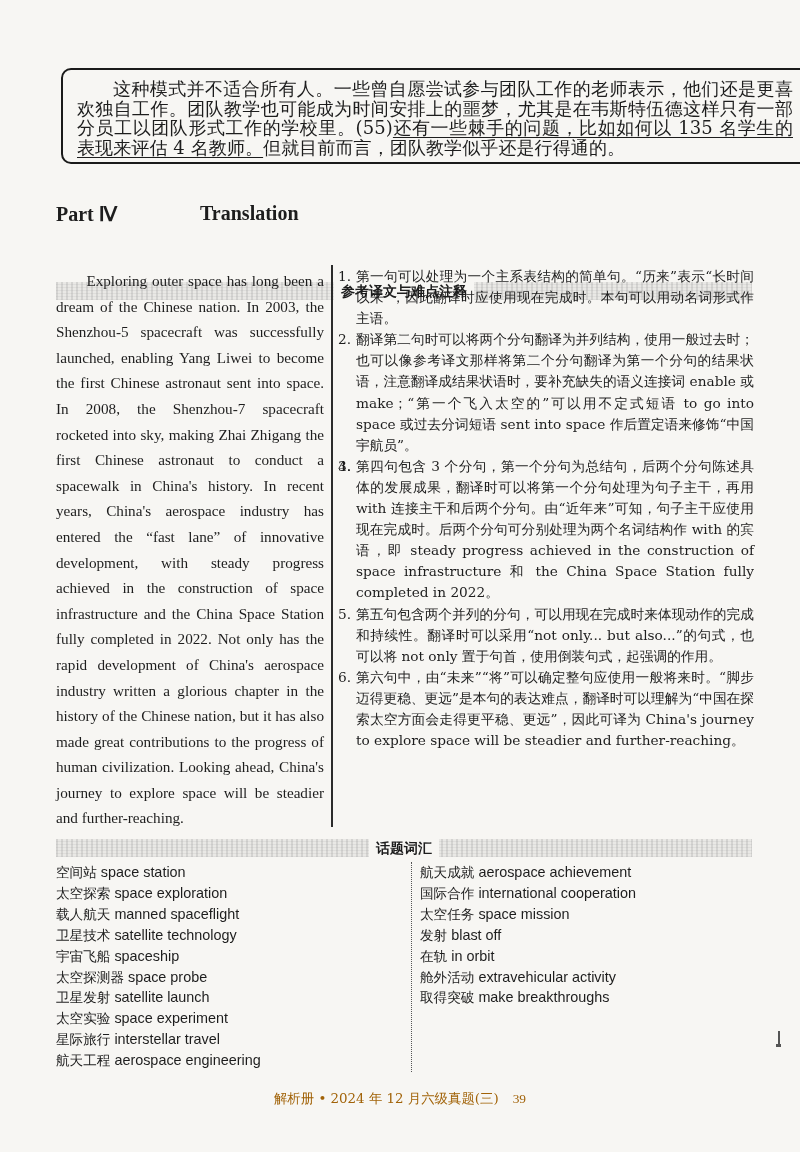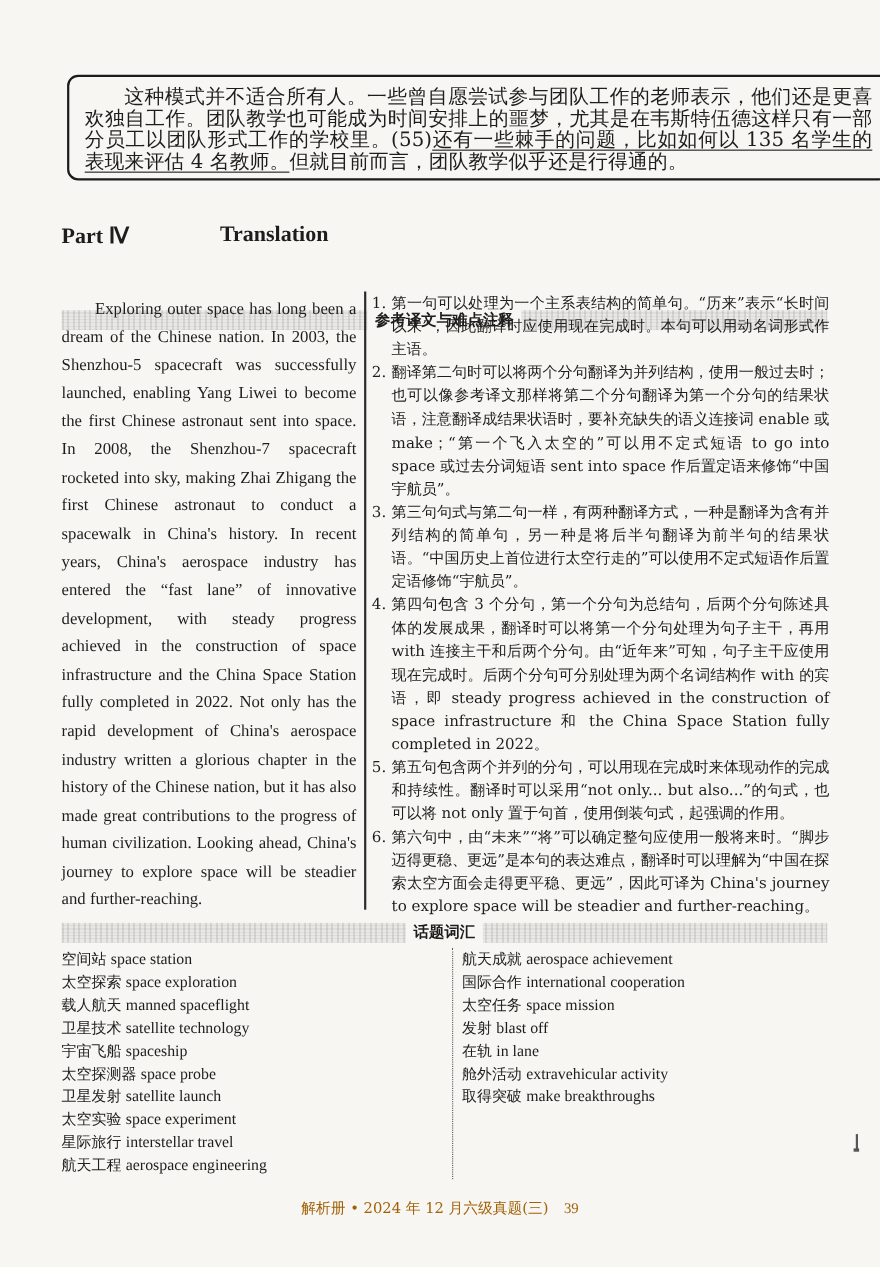--- a/index.html
+++ b/index.html
@@ -63,21 +63,21 @@
   .note .num { position: absolute; left: 0; top: 0; }
 
   
   .vocab-col {
     position: absolute; top: 862px; font-size: 13.6px; line-height: 20.9px;
   }
   .vocab-left { left: 56px; width: 300px; }
   .vocab-right { left: 420px; width: 330px; }
   .vocab-item { white-space: nowrap; }
   .vocab-item .zh { margin-right: 4px; }
-  .vocab-item .term { font-family: Liberation Serif, serif; font-size: 14.4px; }
+  .vocab-item .term { font-family: Liberation Sans, sans-serif; font-size: 14.4px; }
   .vocab-divider {
     position: absolute; left: 411px; top: 862px; height: 210px; width: 0;
     border-left: 1.5px dotted #555;
   }
 
   
   .footer {
     position: absolute; left: 0; width: 800px; top: 1090px; text-align: center;
     font-size: 13.4px; color: #a16207;
   }
@@ -118,21 +118,20 @@
     <div class="note">
       <span class="num">1.</span>
       <span>第一句可以处理为一个主系表结构的简单句。“历来”表示“长时间以来”，因此翻译时应使用现在完成时。本句可以用动名词形式作主语。</span>
     </div>
     <div class="note">
       <span class="num">2.</span>
       <span>翻译第二句时可以将两个分句翻译为并列结构，使用一般过去时；也可以像参考译文那样将第二个分句翻译为第一个分句的结果状语，注意翻译成结果状语时，要补充缺失的语义连接词 enable 或 make；“第一个飞入太空的”可以用不定式短语 to go into space 或过去分词短语 sent into space 作后置定语来修饰“中国宇航员”。</span>
     </div>
     <div class="note">
       <span class="num">3.</span>
-      <span>第三句句式与第二句一样，有两种翻译方式，一种是翻译为含有并列结构的简单句，另一种是将后半句翻译为前半句的结果状语。“中国历史上首位进行太空行走的”可以使用不定式短语作后置定语修饰“宇航员”。</span>
     </div>
     <div class="note">
       <span class="num">4.</span>
       <span>第四句包含 3 个分句，第一个分句为总结句，后两个分句陈述具体的发展成果，翻译时可以将第一个分句处理为句子主干，再用 with 连接主干和后两个分句。由“近年来”可知，句子主干应使用现在完成时。后两个分句可分别处理为两个名词结构作 with 的宾语，即 steady progress achieved in the construction of space infrastructure 和 the China Space Station fully completed in 2022。</span>
     </div>
     <div class="note">
       <span class="num">5.</span>
       <span>第五句包含两个并列的分句，可以用现在完成时来体现动作的完成和持续性。翻译时可以采用“not only... but also...”的句式，也可以将 not only 置于句首，使用倒装句式，起强调的作用。</span>
     </div>
     <div class="note">
@@ -158,21 +157,21 @@
     <div class="vocab-item"><span class="zh">航天工程</span><span class="term">aerospace engineering</span></div>
   </div>
 
   <div class="vocab-divider"></div>
 
   <div class="vocab-col vocab-right">
     <div class="vocab-item"><span class="zh">航天成就</span><span class="term">aerospace achievement</span></div>
     <div class="vocab-item"><span class="zh">国际合作</span><span class="term">international cooperation</span></div>
     <div class="vocab-item"><span class="zh">太空任务</span><span class="term">space mission</span></div>
     <div class="vocab-item"><span class="zh">发射</span><span class="term">blast off</span></div>
-    <div class="vocab-item"><span class="zh">在轨</span><span class="term">in lane</span></div>
+    <div class="vocab-item"><span class="zh">在轨</span><span class="term">in orbit</span></div>
     <div class="vocab-item"><span class="zh">舱外活动</span><span class="term">extravehicular activity</span></div>
     <div class="vocab-item"><span class="zh">取得突破</span><span class="term">make breakthroughs</span></div>
   </div>
 
   <div class="margin-mark"></div>
 
   <div class="footer">
     <span>解析册 • 2024 年 12 月六级真题(三)</span><span class="page-no">39</span>
   </div>
 

